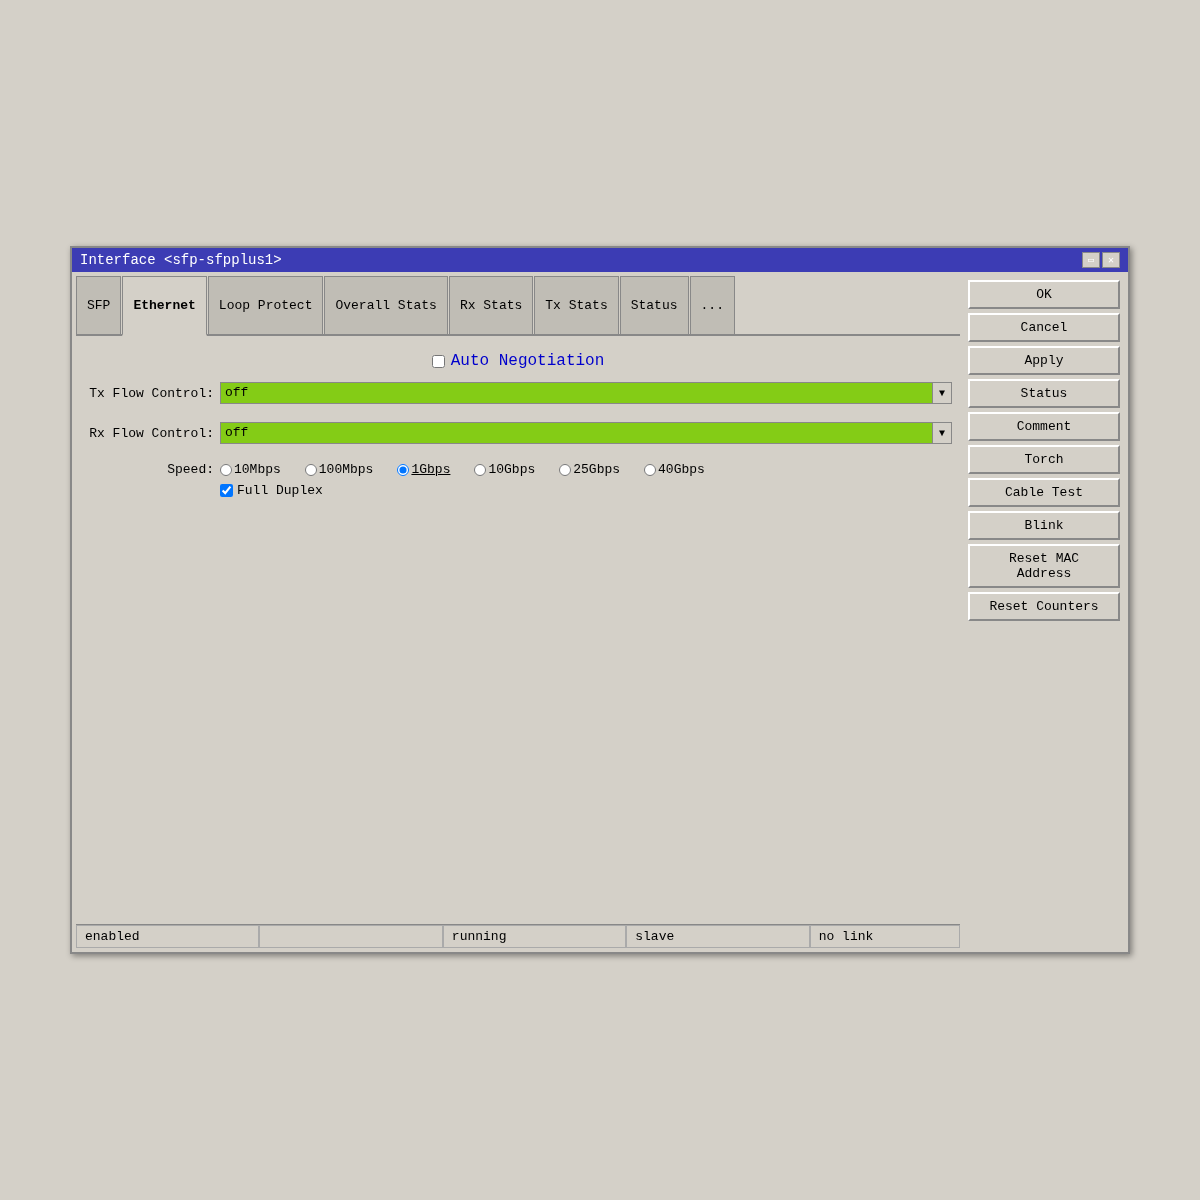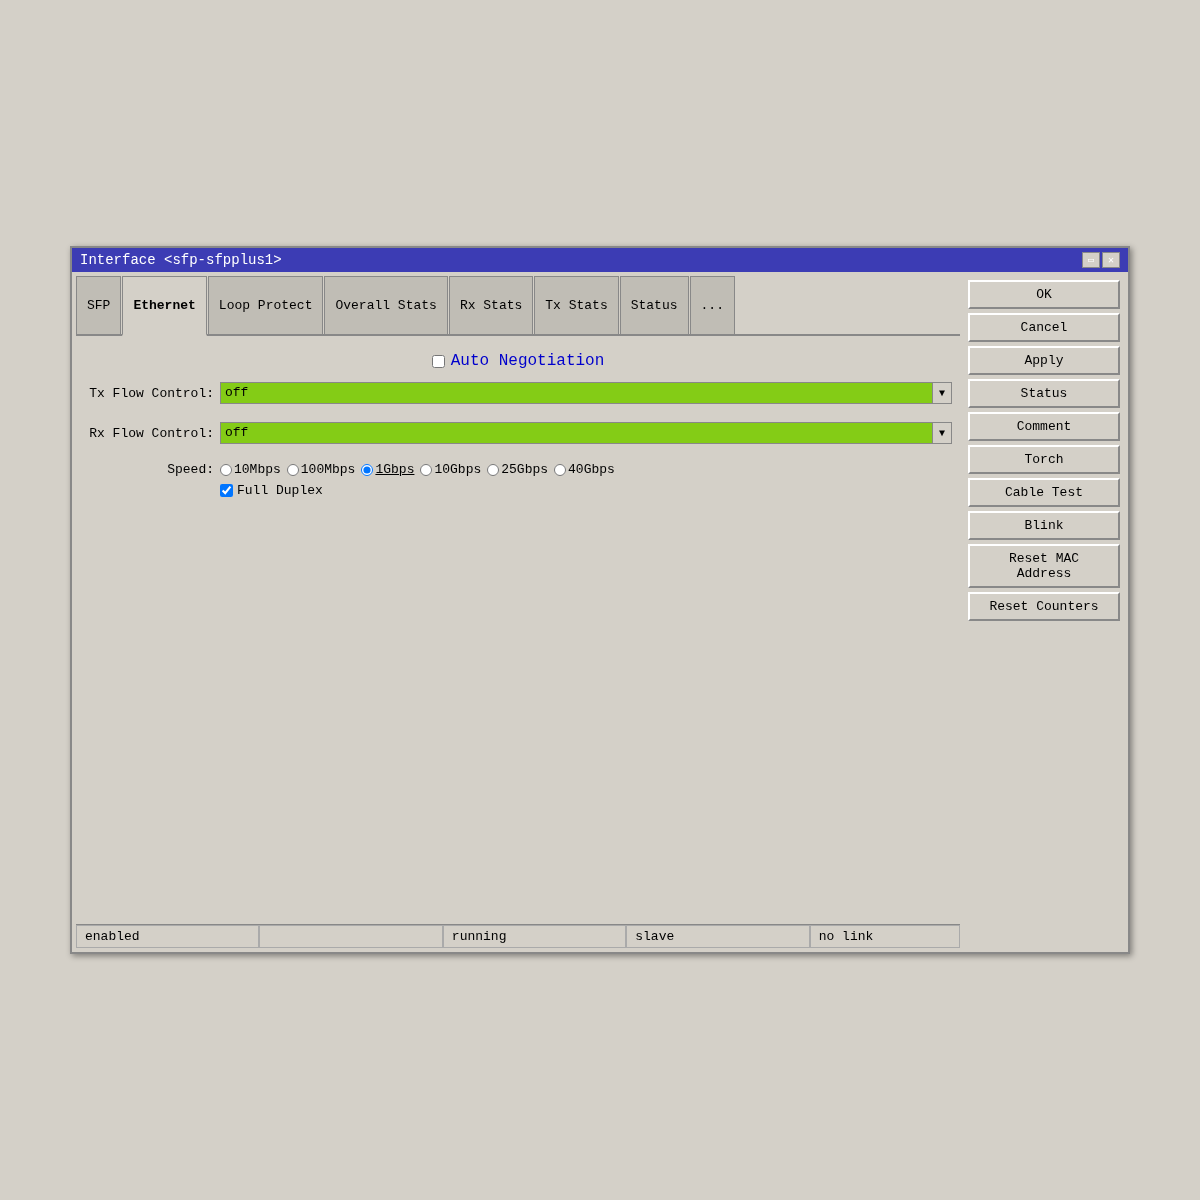--- a/index.html
+++ b/index.html
@@ -148,21 +148,21 @@
     .speed-label {
       width: 130px;
       text-align: right;
       margin-right: 6px;
       font-family: 'Courier New', Courier, monospace;
       font-size: 13px;
     }
     .speed-options {
       display: flex;
       align-items: flex-end;
-      gap: 6px;
+      gap: 24px;
       flex-wrap: nowrap;
     }
     .radio-option {
       display: flex;
       align-items: center;
       gap: 2px;
       font-family: 'Courier New', Courier, monospace;
       font-size: 13px;
       white-space: nowrap;
     }

